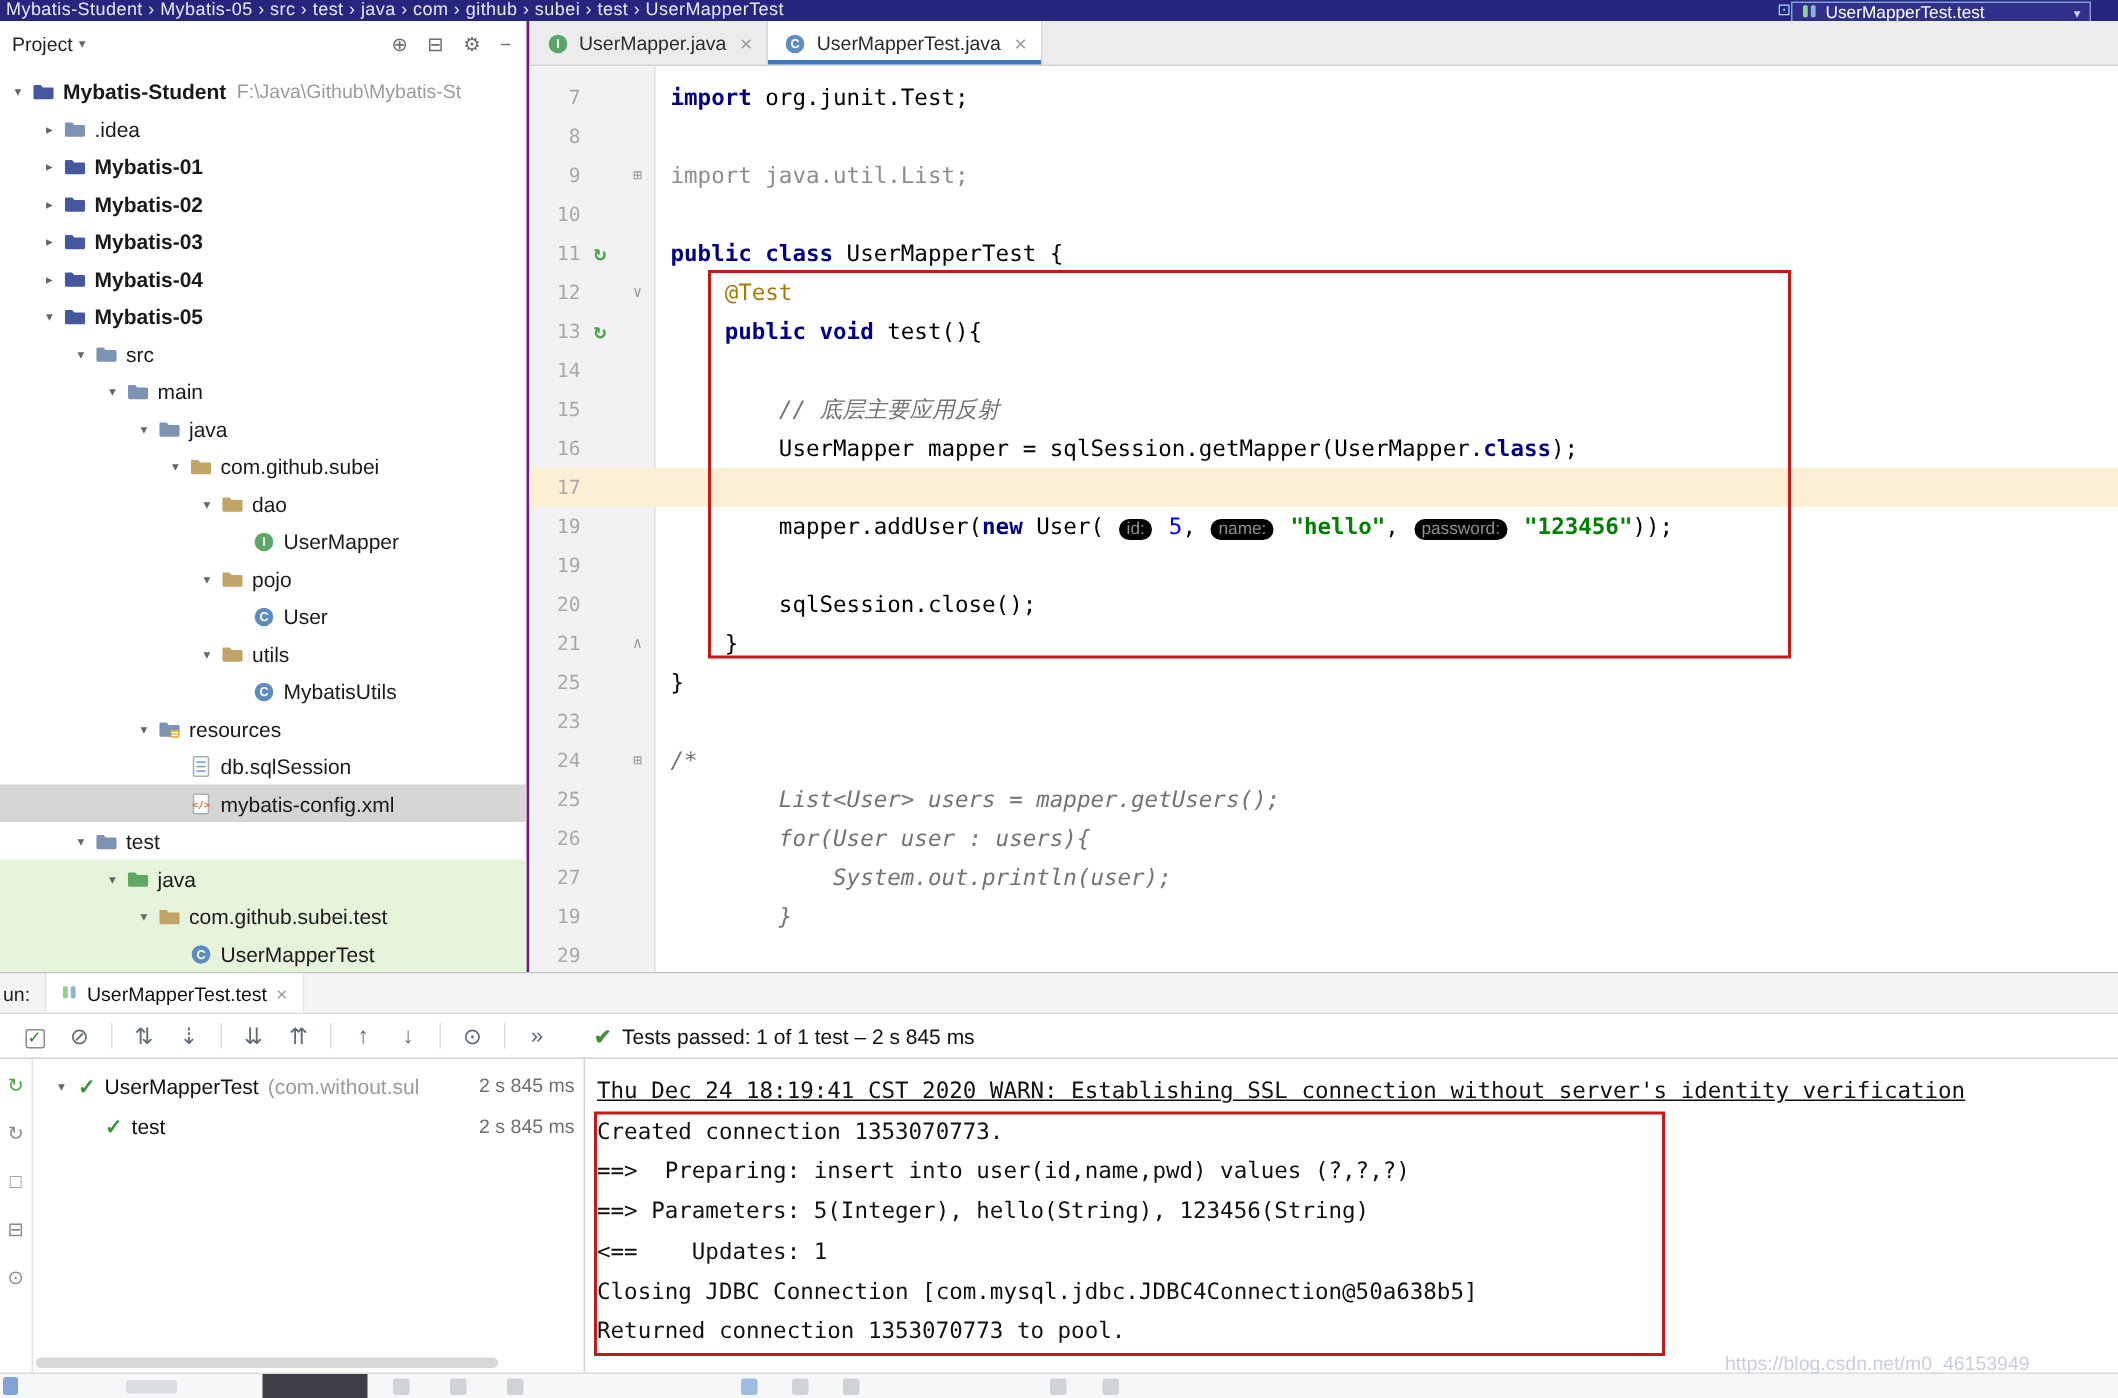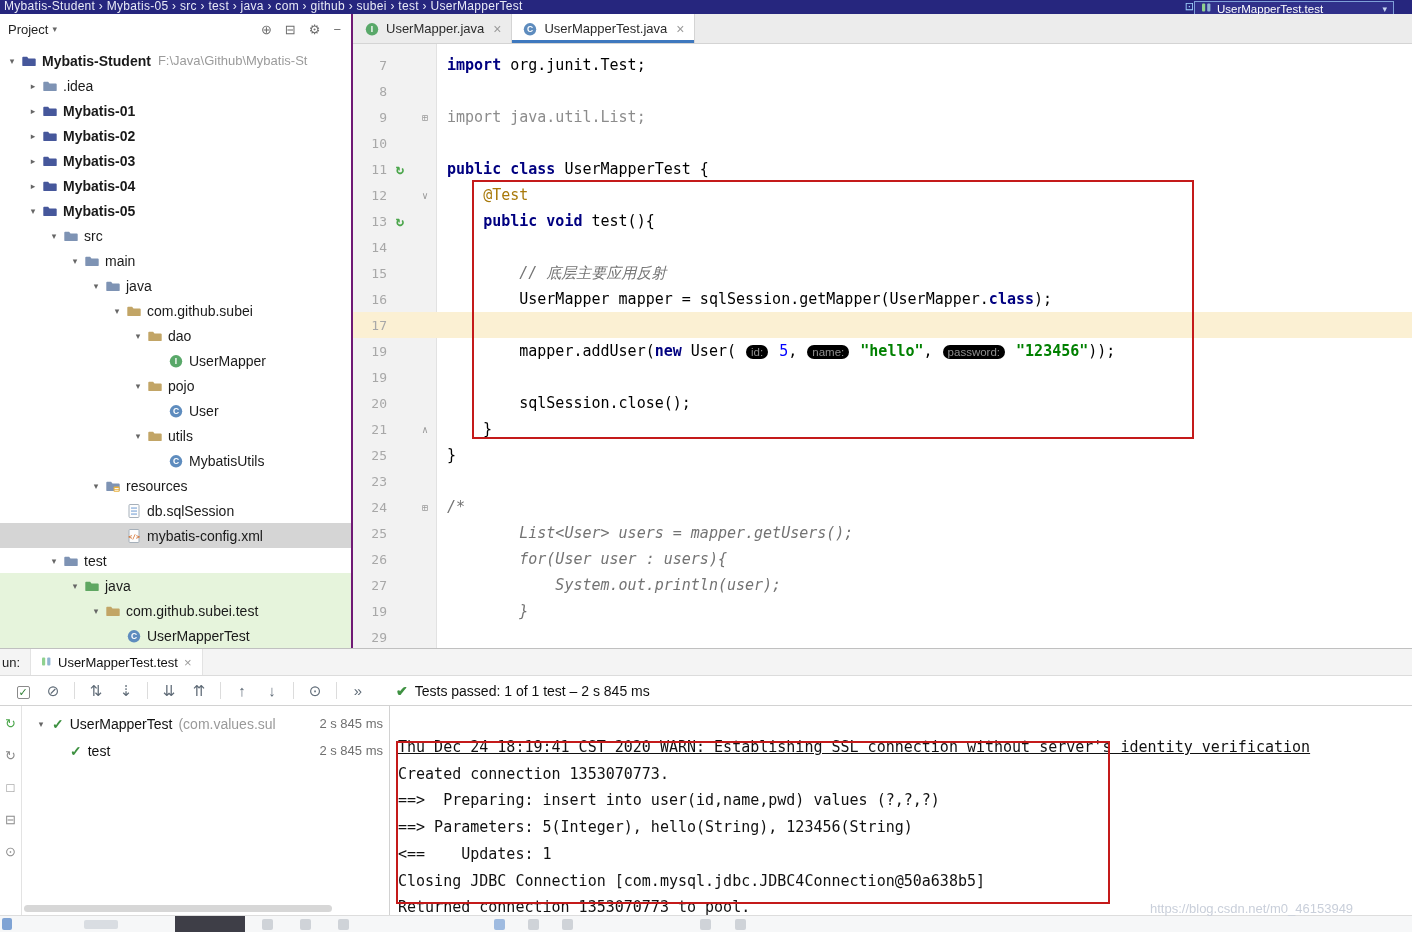--- a/index.html
+++ b/index.html
@@ -95,21 +95,21 @@
   .rt-arrow { width:18px; text-align:center; font-size:9px; color:#666; margin-left:8px; }
   .rt-check { color:#3E9141; font-weight:bold; margin:0 6px 0 2px; }
   .rt-suffix { color:#9a9a9a; margin-left:6px; }
   .rt-time { position:absolute; right:6px; top:0; height:100%; display:flex; align-items:center;
              color:#6f6f6f; font-size:13px; background:#fff; padding-left:8px; }
   .rt-scroll { position:absolute; bottom:3px; left:2px; width:308px; height:7px;
                border-radius:4px; background:#D7D7D7; }
   .run-console { flex:1; min-width:0; overflow:hidden; padding:8px 0 0 8px; white-space:pre;
                  font-family:"DejaVu Sans Mono","Liberation Mono",monospace;
                  font-size:15px; line-height:26.7px; color:#111; }
-  .cline.u { text-decoration:underline;margin-top:20px; }
+  .cline.u { text-decoration:underline; }
 
   
   .taskbar { position:relative; height:17px; background:#F6F7F8; border-top:1px solid #DDD; }
   .taskbar span { position:absolute; display:block; }
 
   
   .annotation { position:absolute; border:2px solid #C41A1A; pointer-events:none; z-index:50; }
   .r1 { left:472px; top:180px; width:722px; height:259px; }
   .r2 { left:396px; top:741px; width:714px; height:163px; }
   .watermark { position:absolute; left:1150px; top:901px; color:#C9CFDA; font-size:13px; z-index:60; }
@@ -585,21 +585,21 @@
           <span>↻</span>
           <span>□</span>
           <span>⊟</span>
           <span>⊙</span>
         </div>
       <div class="run-tree">
         <div class="rtrow" style="padding-left: 2px;">
             <span class="rt-arrow">▾</span>
             <span class="rt-check">✓</span>
             <span>UserMapperTest</span>
-            <span class="rt-suffix">(com.values.sul</span>
+            <span class="rt-suffix">(com.without.sul</span>
             <span class="rt-time">2 s 845 ms</span>
           </div>
           <div class="rtrow" style="padding-left: 46px;">
             <span class="rt-check">✓</span>
             <span>test</span>
             <span class="rt-time">2 s 845 ms</span>
           </div>
           <div class="rt-scroll"></div>
       </div>
       <div class="run-console"><div class="cline u">Thu Dec 24 18:19:41 CST 2020 WARN: Establishing SSL connection without server's identity verification</div><div class="cline">Created connection 1353070773.</div><div class="cline">==&gt;  Preparing: insert into user(id,name,pwd) values (?,?,?)</div><div class="cline">==&gt; Parameters: 5(Integer), hello(String), 123456(String)</div><div class="cline">&lt;==    Updates: 1</div><div class="cline">Closing JDBC Connection [com.mysql.jdbc.JDBC4Connection@50a638b5]</div><div class="cline">Returned connection 1353070773 to pool.</div></div>

